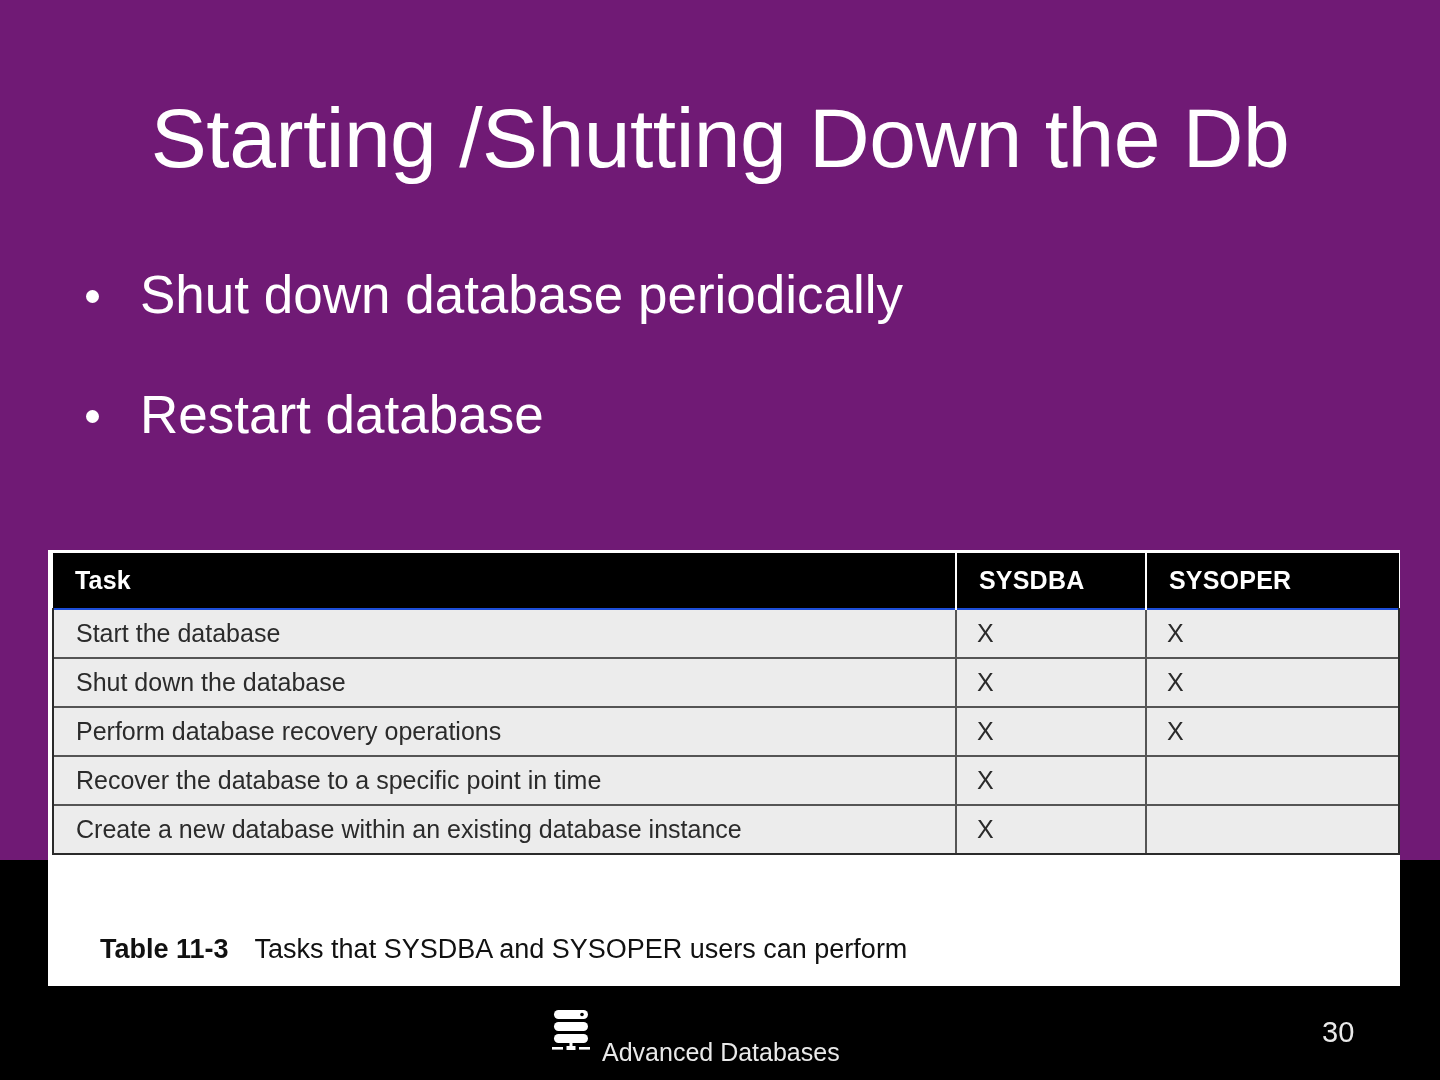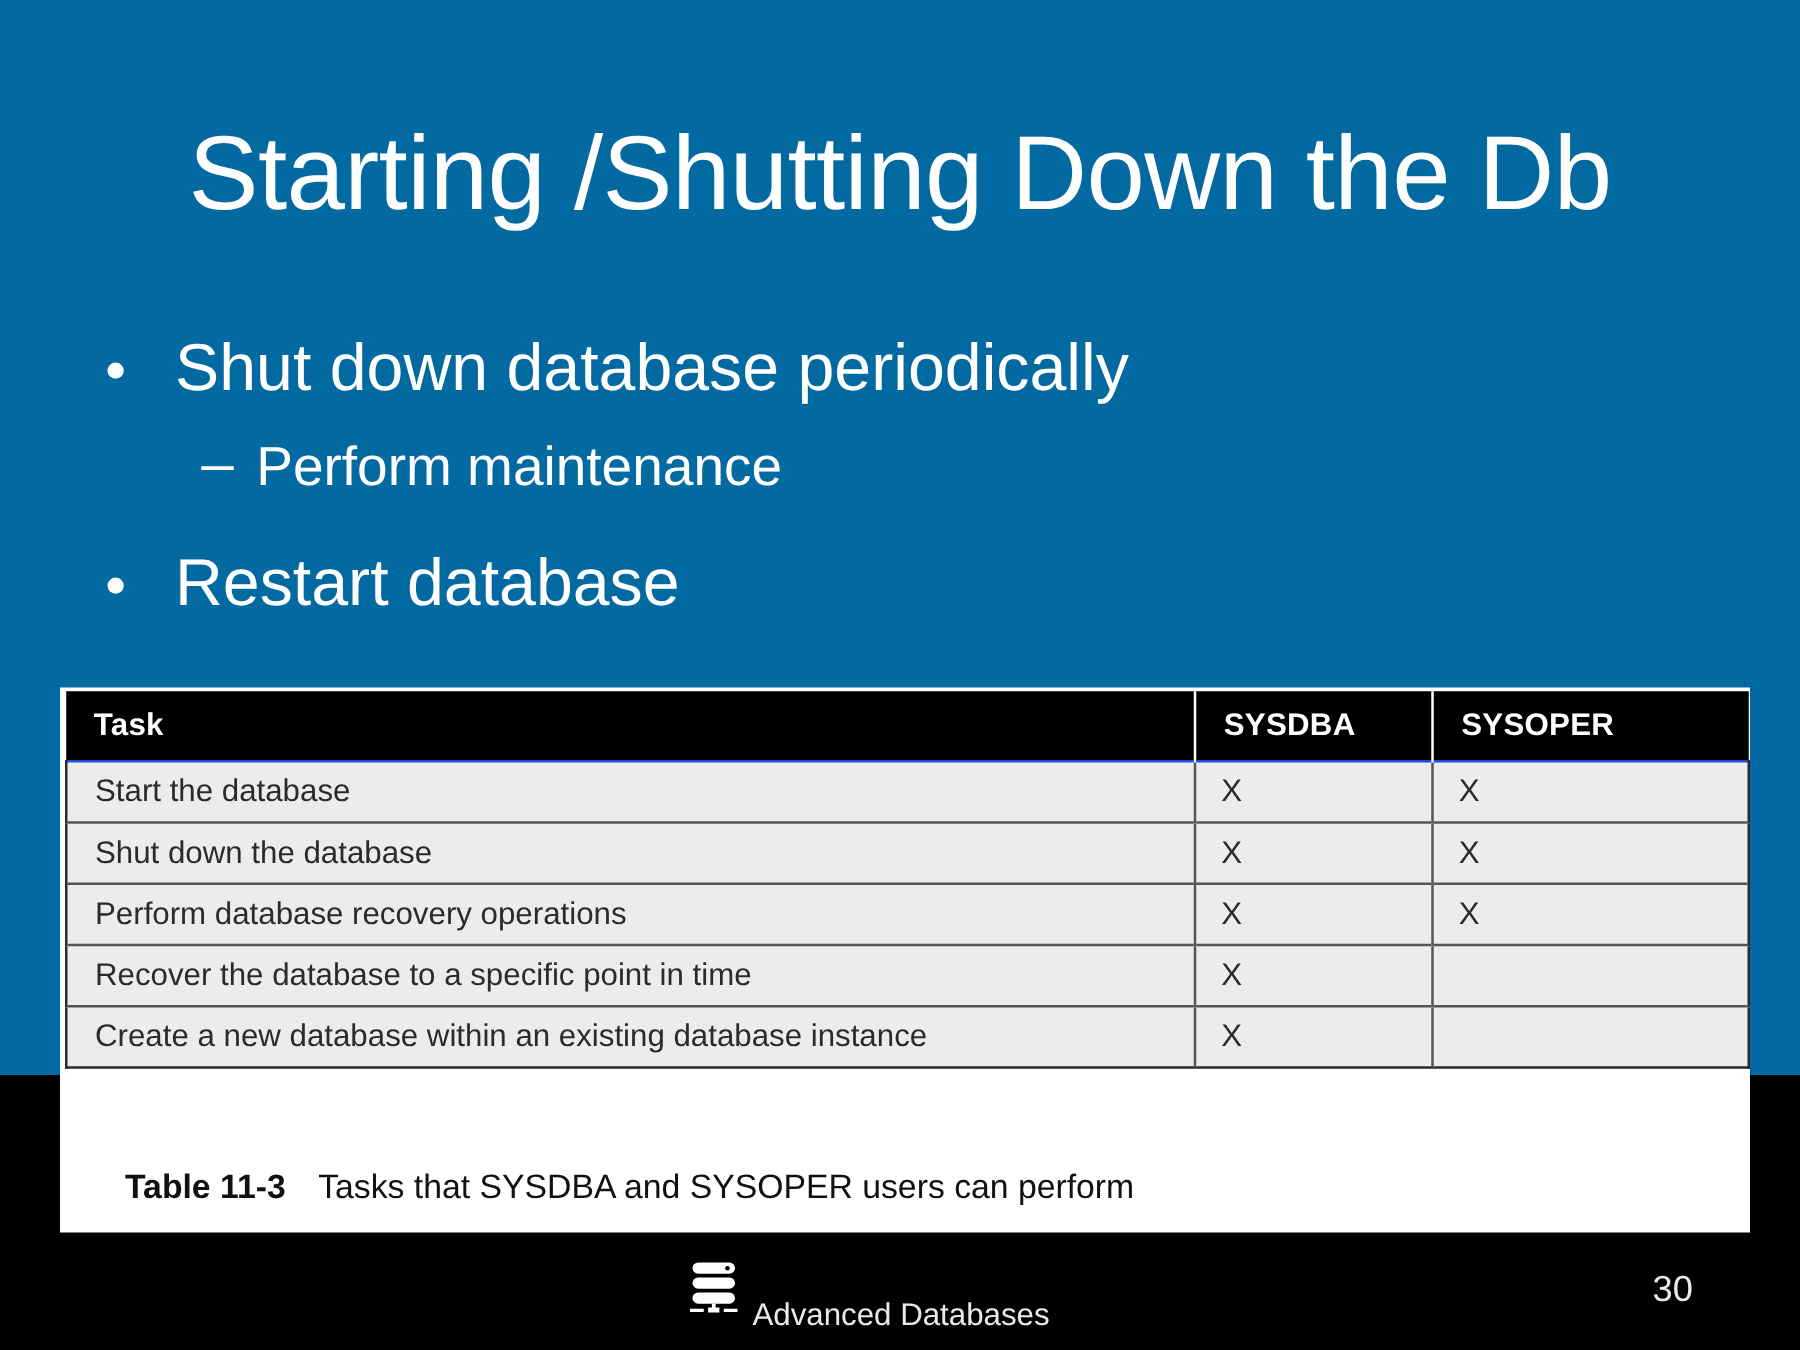--- a/index.html
+++ b/index.html
@@ -2,21 +2,21 @@
 <html><head>
 <meta charset="utf-8">
 <style>
   * { margin:0; padding:0; box-sizing:border-box; }
   html, body {
     width:1440px; height:1080px;
     background:#000;
     font-family:"Liberation Sans", sans-serif;
     overflow:hidden;
   }
-  .slide { position:relative; width:1440px; height:860px; background:#0369a1; }
+  .slide { position:relative; width:1440px; height:860px; background:#701a75; }
 
   
   .slide-title{
     position:absolute; left:0; top:86px; width:1440px;
     text-align:center;
     color:#ffffff;
     font-size:84px;
     font-weight:400;
     line-height:104px;
     letter-spacing:-0.5px;
@@ -125,24 +125,20 @@
 
   <div class="bullets">
 
     <div class="b1">
       <span class="marker"></span>
       <span>Shut down database periodically</span>
     </div>
 
     <div class="sp-a"></div>
 
-    <div class="b2">
-      <span class="marker"></span>
-      <span>Perform maintenance</span>
-    </div>
 
     <div class="sp-b"></div>
 
     <div class="b1">
       <span class="marker"></span>
       <span>Restart database</span>
     </div>
 
   </div>
 

